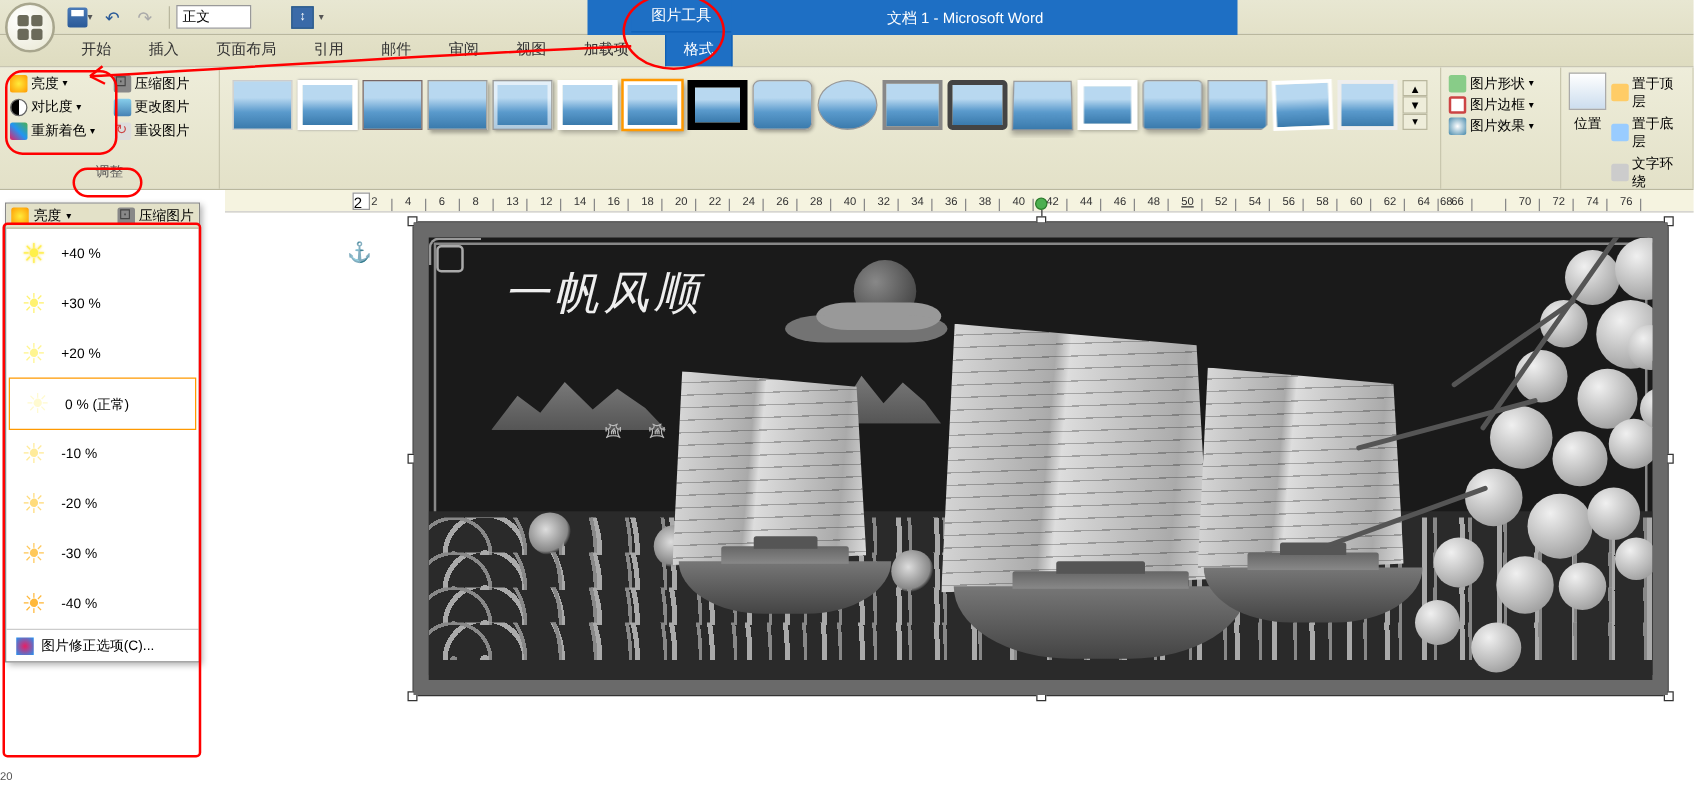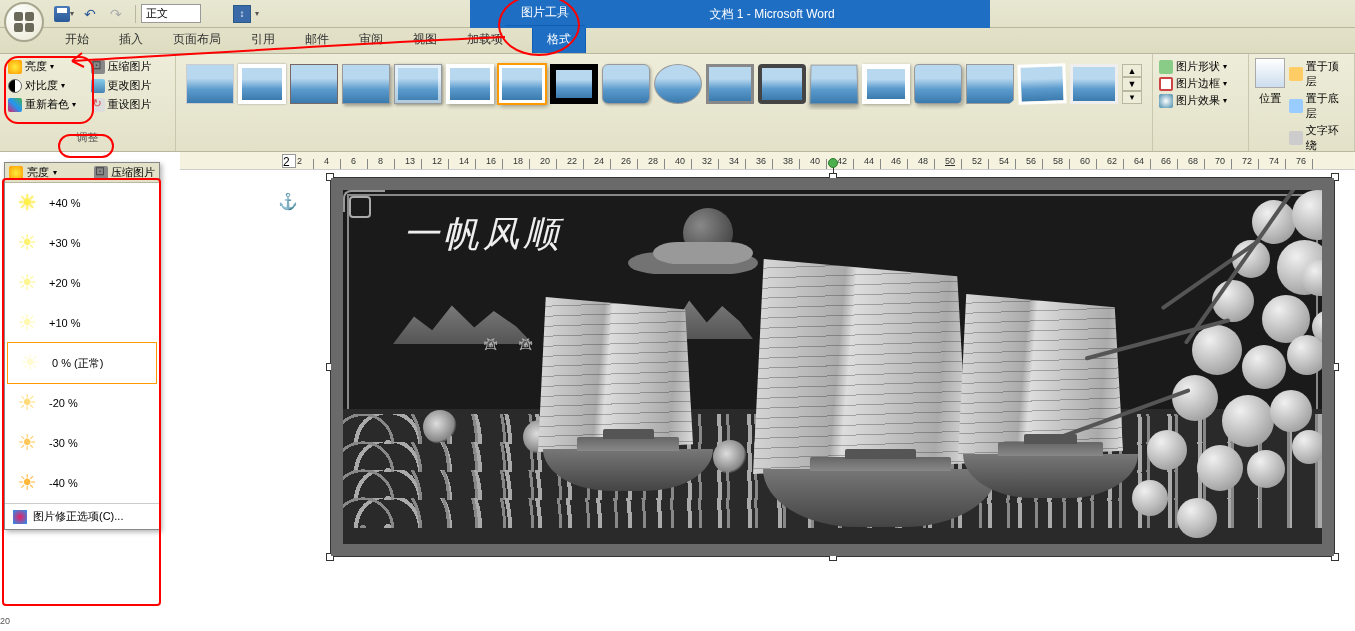--- a/index.html
+++ b/index.html
@@ -330,27 +330,27 @@
         <span>+40 %</span>
       </div>
       <div class="bd-item">
         <span class="sun-icon sun-b3"></span>
         <span>+30 %</span>
       </div>
       <div class="bd-item">
         <span class="sun-icon sun-b2"></span>
         <span>+20 %</span>
       </div>
-      <div class="bd-item">
-        <span class="sun-icon sun-b1"></span>
-        <span>+10 %</span>
-      </div>
       <div class="bd-item sel">
         <span class="sun-icon sun-0"></span>
         <span>0 % (正常)</span>
+      </div>
+      <div class="bd-item">
+        <span class="sun-icon sun-n1"></span>
+        <span>-10 %</span>
       </div>
       <div class="bd-item">
         <span class="sun-icon sun-n2"></span>
         <span>-20 %</span>
       </div>
       <div class="bd-item">
         <span class="sun-icon sun-n3"></span>
         <span>-30 %</span>
       </div>
       <div class="bd-item">
@@ -428,21 +428,21 @@
       <div class="num" style="left: 873px;">58</div>
       <div class="tick" style="left: 889px;"></div>
       <div class="num" style="left: 900px;">60</div>
       <div class="tick" style="left: 916px;"></div>
       <div class="num" style="left: 927px;">62</div>
       <div class="tick" style="left: 943px;"></div>
       <div class="num" style="left: 954px;">64</div>
       <div class="tick" style="left: 970px;"></div>
       <div class="num" style="left: 981px;">66</div>
       <div class="tick" style="left: 997px;"></div>
-      <div class="num" style="left: 1008px;">68</div>
+      <div class="num" style="left: 972px;">68</div>
       <div class="tick" style="left: 1024px;"></div>
       <div class="num" style="left: 1035px;">70</div>
       <div class="tick" style="left: 1051px;"></div>
       <div class="num" style="left: 1062px;">72</div>
       <div class="tick" style="left: 1078px;"></div>
       <div class="num" style="left: 1089px;">74</div>
       <div class="tick" style="left: 1105px;"></div>
       <div class="num" style="left: 1116px;">76</div>
       <div class="tick" style="left: 1132px;"></div>
     </div>

